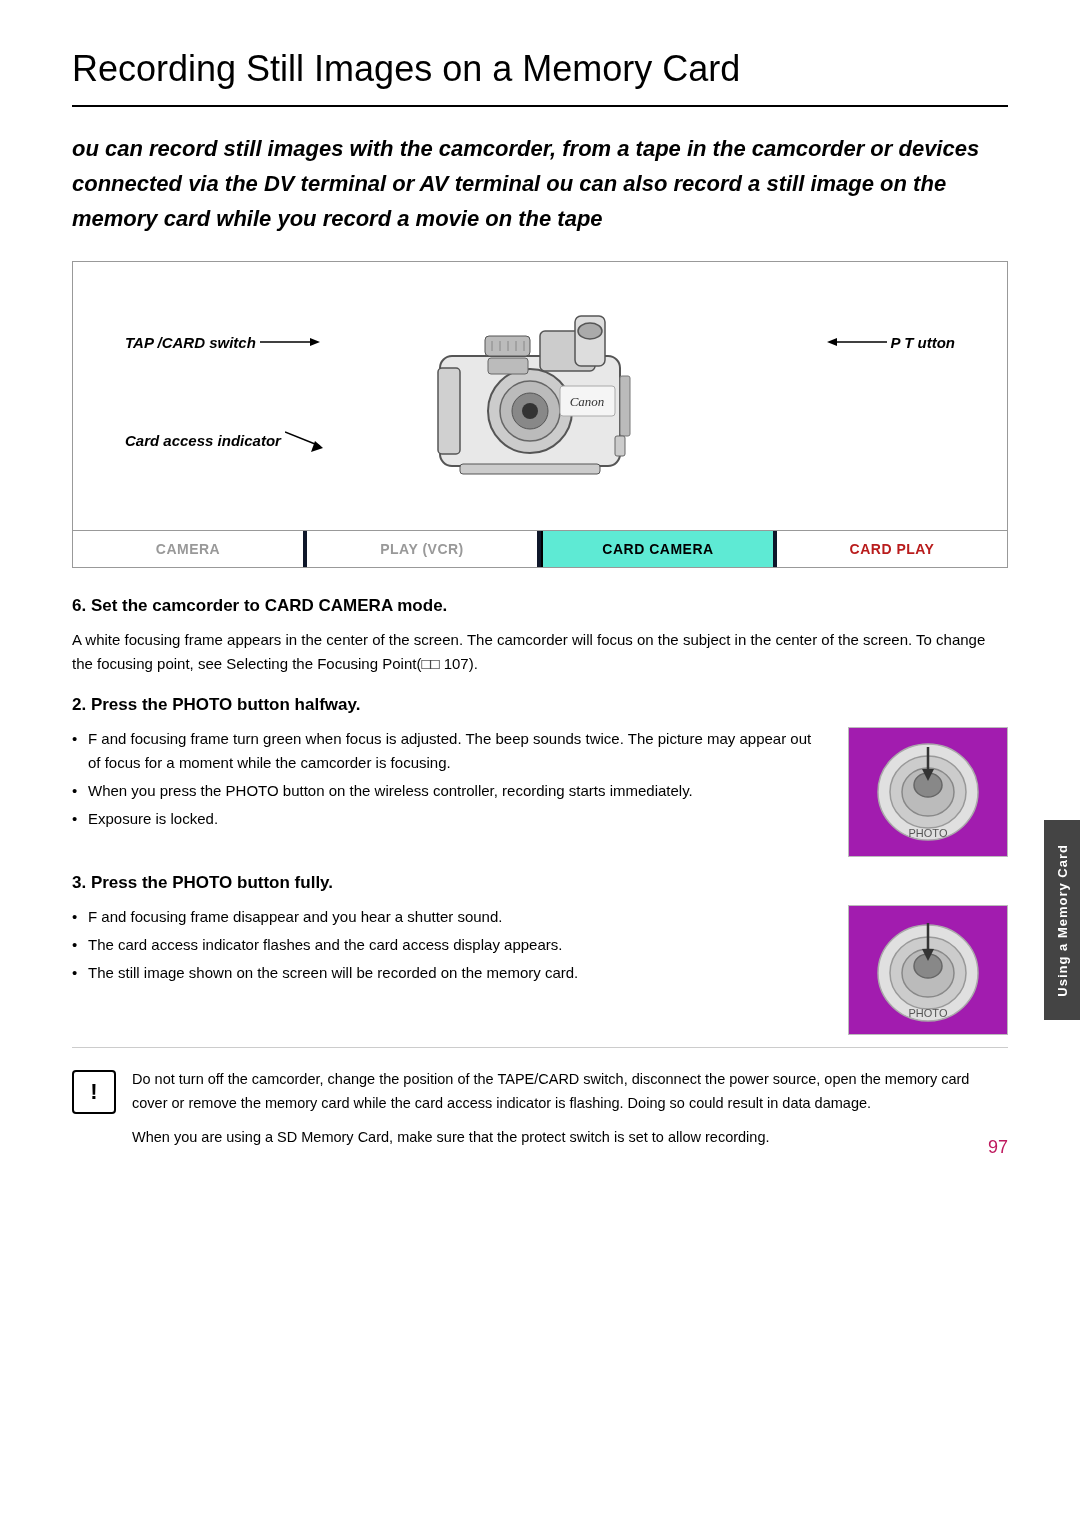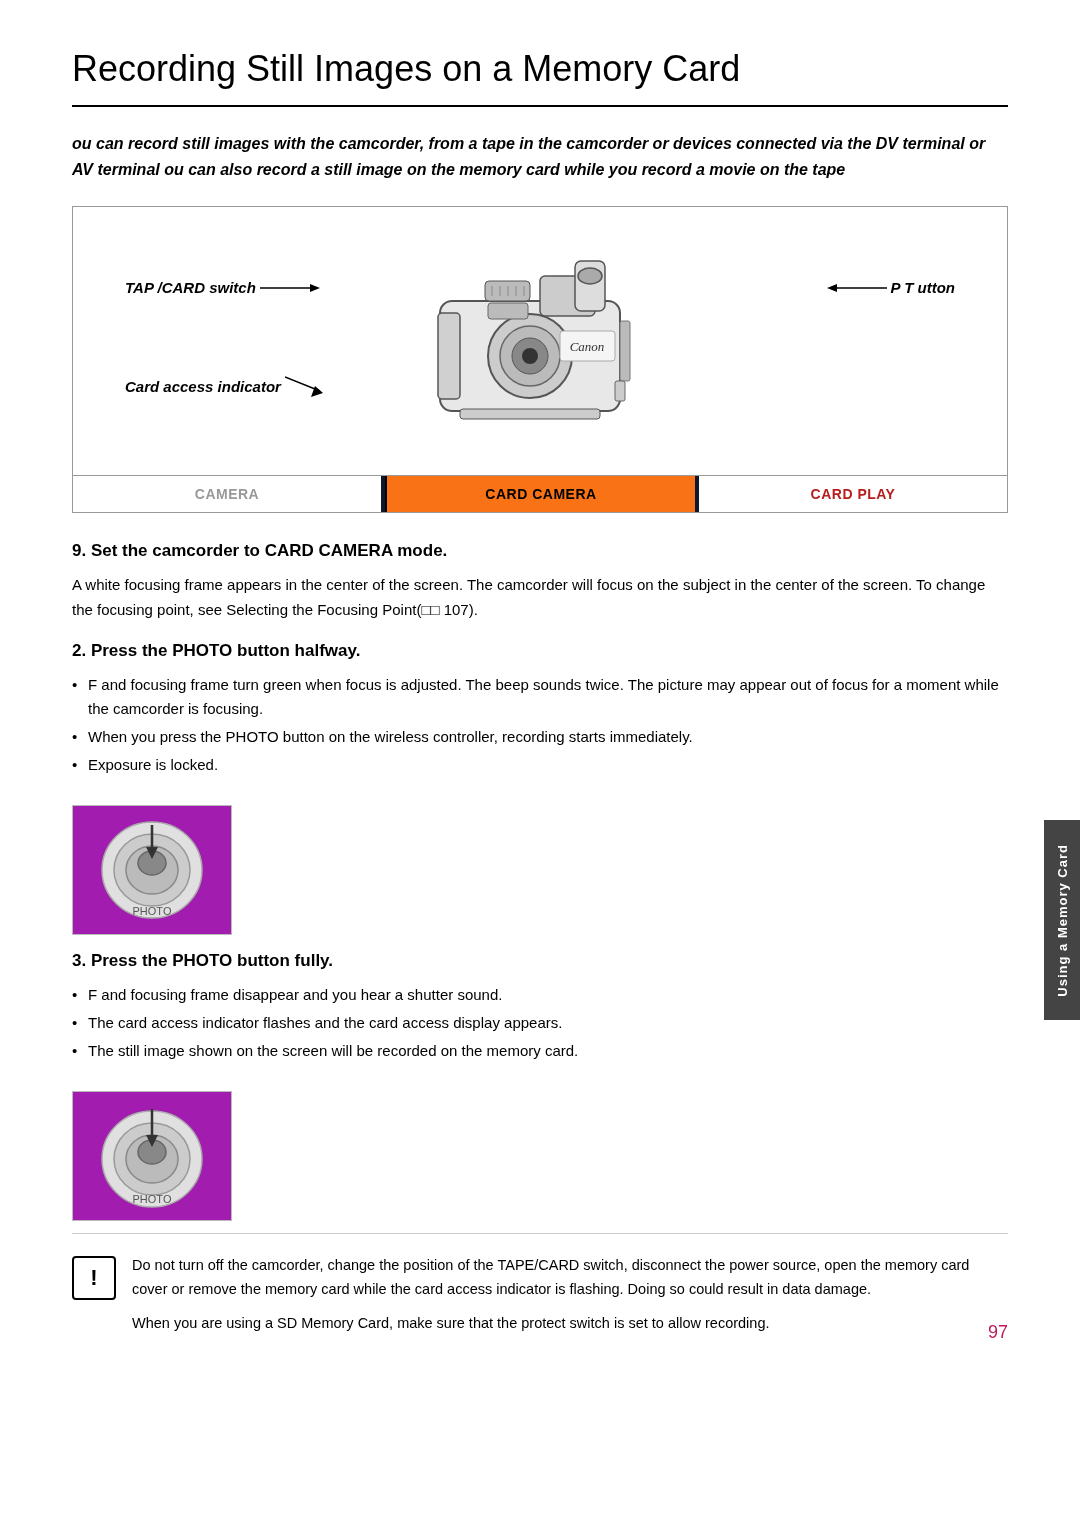--- a/index.html
+++ b/index.html
@@ -26,21 +26,21 @@
       border-bottom: 2px solid #000;
       padding-bottom: 15px;
       margin-bottom: 24px;
       font-family: Arial, Helvetica, sans-serif;
     }
 
     
     .intro-text {
       font-style: italic;
       font-weight: bold;
-      font-size: 16px;
+      font-size: 22px;
       line-height: 1.6;
       margin-bottom: 24px;
       color: #000;
     }
 
     
     .diagram-box {
       border: 1px solid #999;
       padding: 24px 32px;
       margin-bottom: 0;
@@ -74,21 +74,21 @@
       color: #888;
       letter-spacing: 0.5px;
       border-right: 4px solid #0f172a;
     }
     .mode-tab:last-child {
       border-right: none;
     }
     .mode-tab.active {
       color: #000;
       font-weight: 900;
-      background: #f97316;
+      background: #5eead4;
     }
     .mode-tab.separator-left {
       border-left: 2px solid #000;
     }
 
     
     .step-heading {
       font-size: 17px;
       font-weight: bold;
       margin-bottom: 12px;
@@ -186,21 +186,20 @@
       width: 420px;
       height: 200px;
       position: relative;
     }
 
     
     .step-with-image {
       display: flex;
       align-items: flex-start;
       gap: 24px;
-      flex-direction: column;
     }
     .step-main {
       flex: 1;
     }
     .step-img-box {
       width: 160px;
       height: 130px;
       border: 1px solid #bbb;
       flex-shrink: 0;
       display: flex;
@@ -283,25 +282,26 @@
           <line x1="178" y1="45" x2="178" y2="55" stroke="#888" stroke-width="1"></line>
           <line x1="186" y1="45" x2="186" y2="55" stroke="#888" stroke-width="1"></line>
           <line x1="194" y1="45" x2="194" y2="55" stroke="#888" stroke-width="1"></line>
         </svg>
       </div>
     </div>
   </div>
 
   <div class="mode-tabs">
     <div class="mode-tab" style="color:#999;">CAMERA</div>
+    <div class="mode-tab" style="color:#999;">PLAY (VCR)</div>
     <div class="mode-tab active separator-left" style="border-left:2px solid #000; color:#000; font-weight:900;">CARD CAMERA</div>
     <div class="mode-tab" style="color:#b91c1c;">CARD PLAY</div>
   </div>
 
-  <p class="step-heading"><strong>9. Set the camcorder to CARD CAMERA mode.</strong></p>
+  <p class="step-heading"><strong>6. Set the camcorder to CARD CAMERA mode.</strong></p>
   <div style="margin-bottom:18px;">
     <p class="step1-text">
       A white focusing frame appears in the center of the screen. The camcorder will focus on
       the subject in the center of the screen. To change the focusing point, see <span style="font-style:normal;">Selecting the
       Focusing Point(□□ 107).</span>
     </p>
   </div>
 
   <div>
     <p class="step-heading"><strong>2. Press the PHOTO button halfway.</strong></p>

